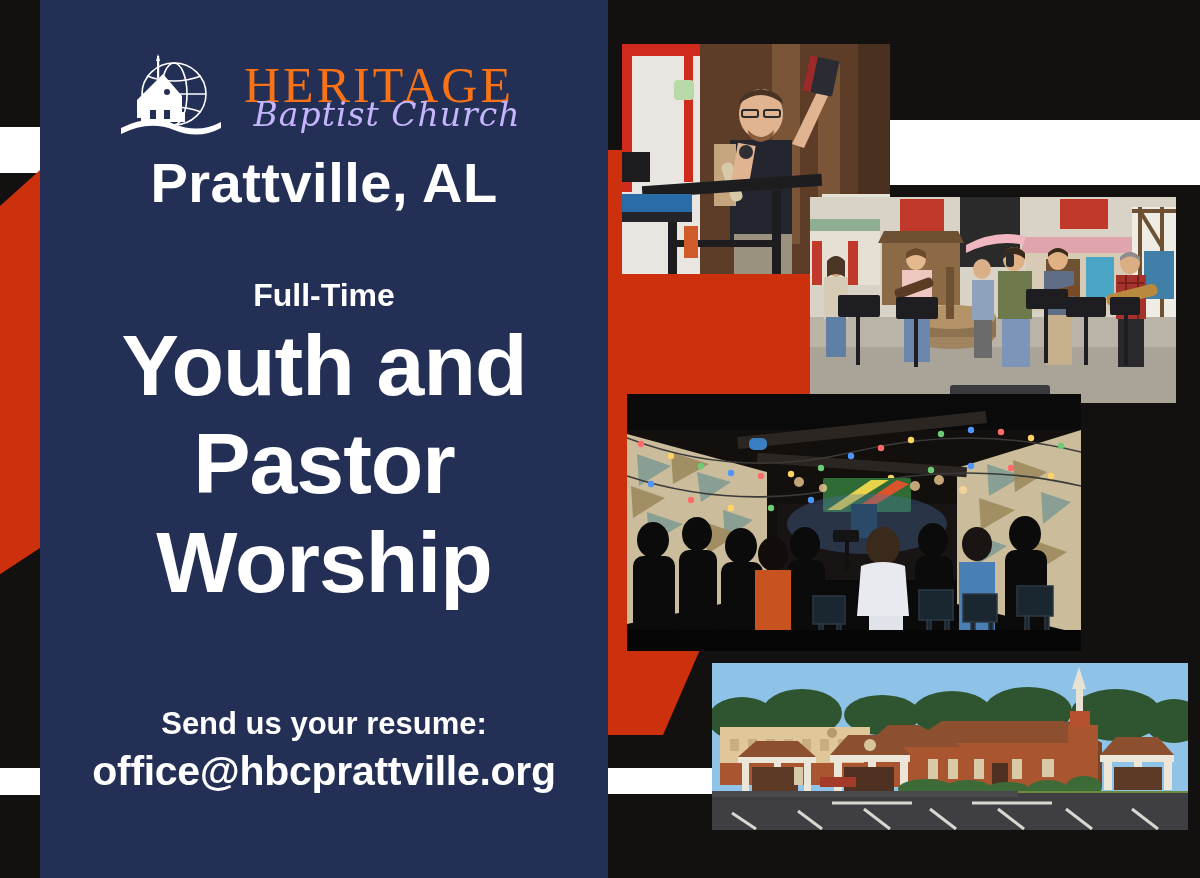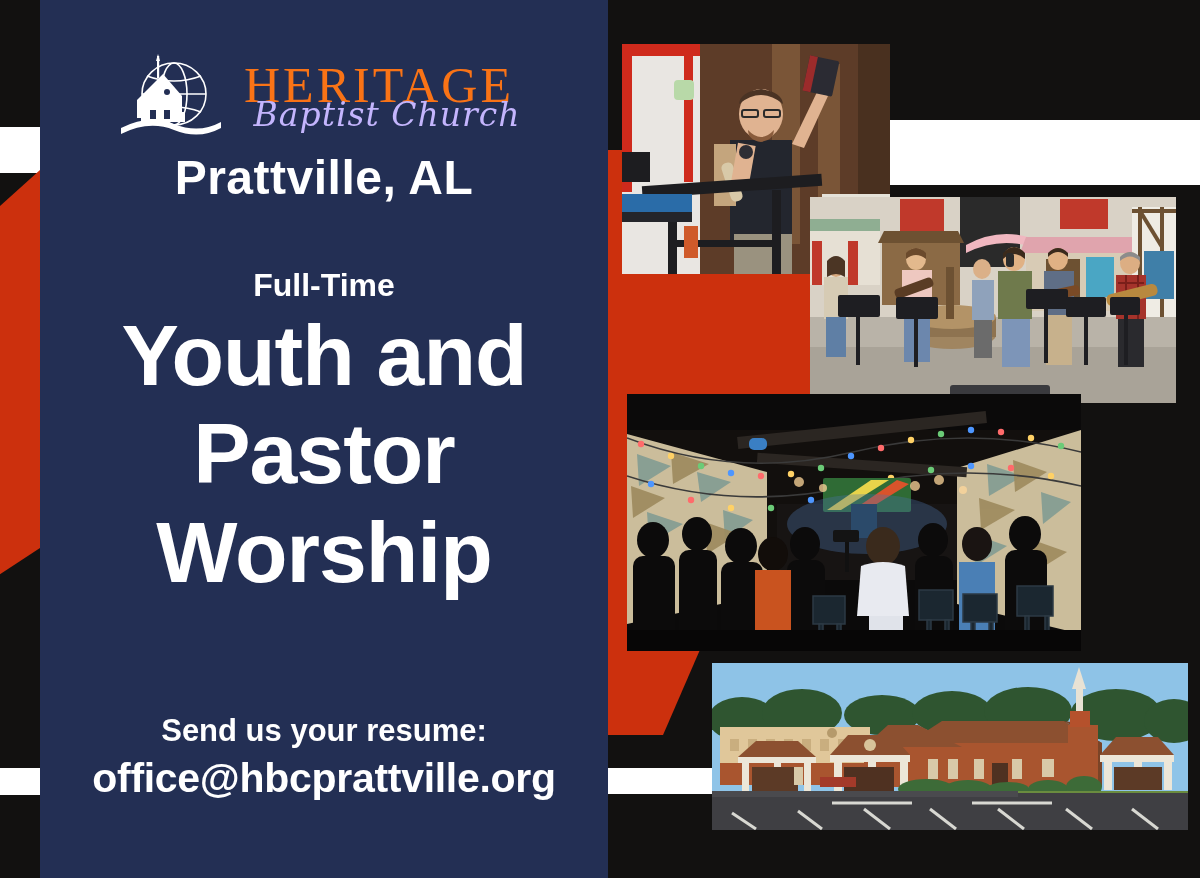--- a/index.html
+++ b/index.html
@@ -127,21 +127,21 @@
     font-family: "DejaVu Serif", serif;
     font-style: italic;
     font-size: 33px;
     line-height: 1;
     letter-spacing: 1px;
     color: #c4b5fd;
   }
 
   .logo-city {
     margin-top: 6px;
-    font-size: 48px;
+    font-size: 56px;
     font-weight: bold;
     letter-spacing: 0.5px;
   }
 
   .job-block {
     margin-top: 64px;
     width: 100%;
   }
   .job-kicker {
     font-size: 32px;
@@ -152,21 +152,21 @@
     margin-top: 6px;
     font-size: 86px;
     font-weight: bold;
     line-height: 1.08;
     letter-spacing: -1px;
   }
 
   .contact-block {
     position: absolute;
     left: 0;
-    bottom: 76px;
+    bottom: 83px;
     width: 100%;
     text-align: center;
   }
   .contact-label {
     font-size: 31px;
     font-weight: bold;
   }
   .contact-email {
     margin-top: 6px;
     font-size: 41px;

